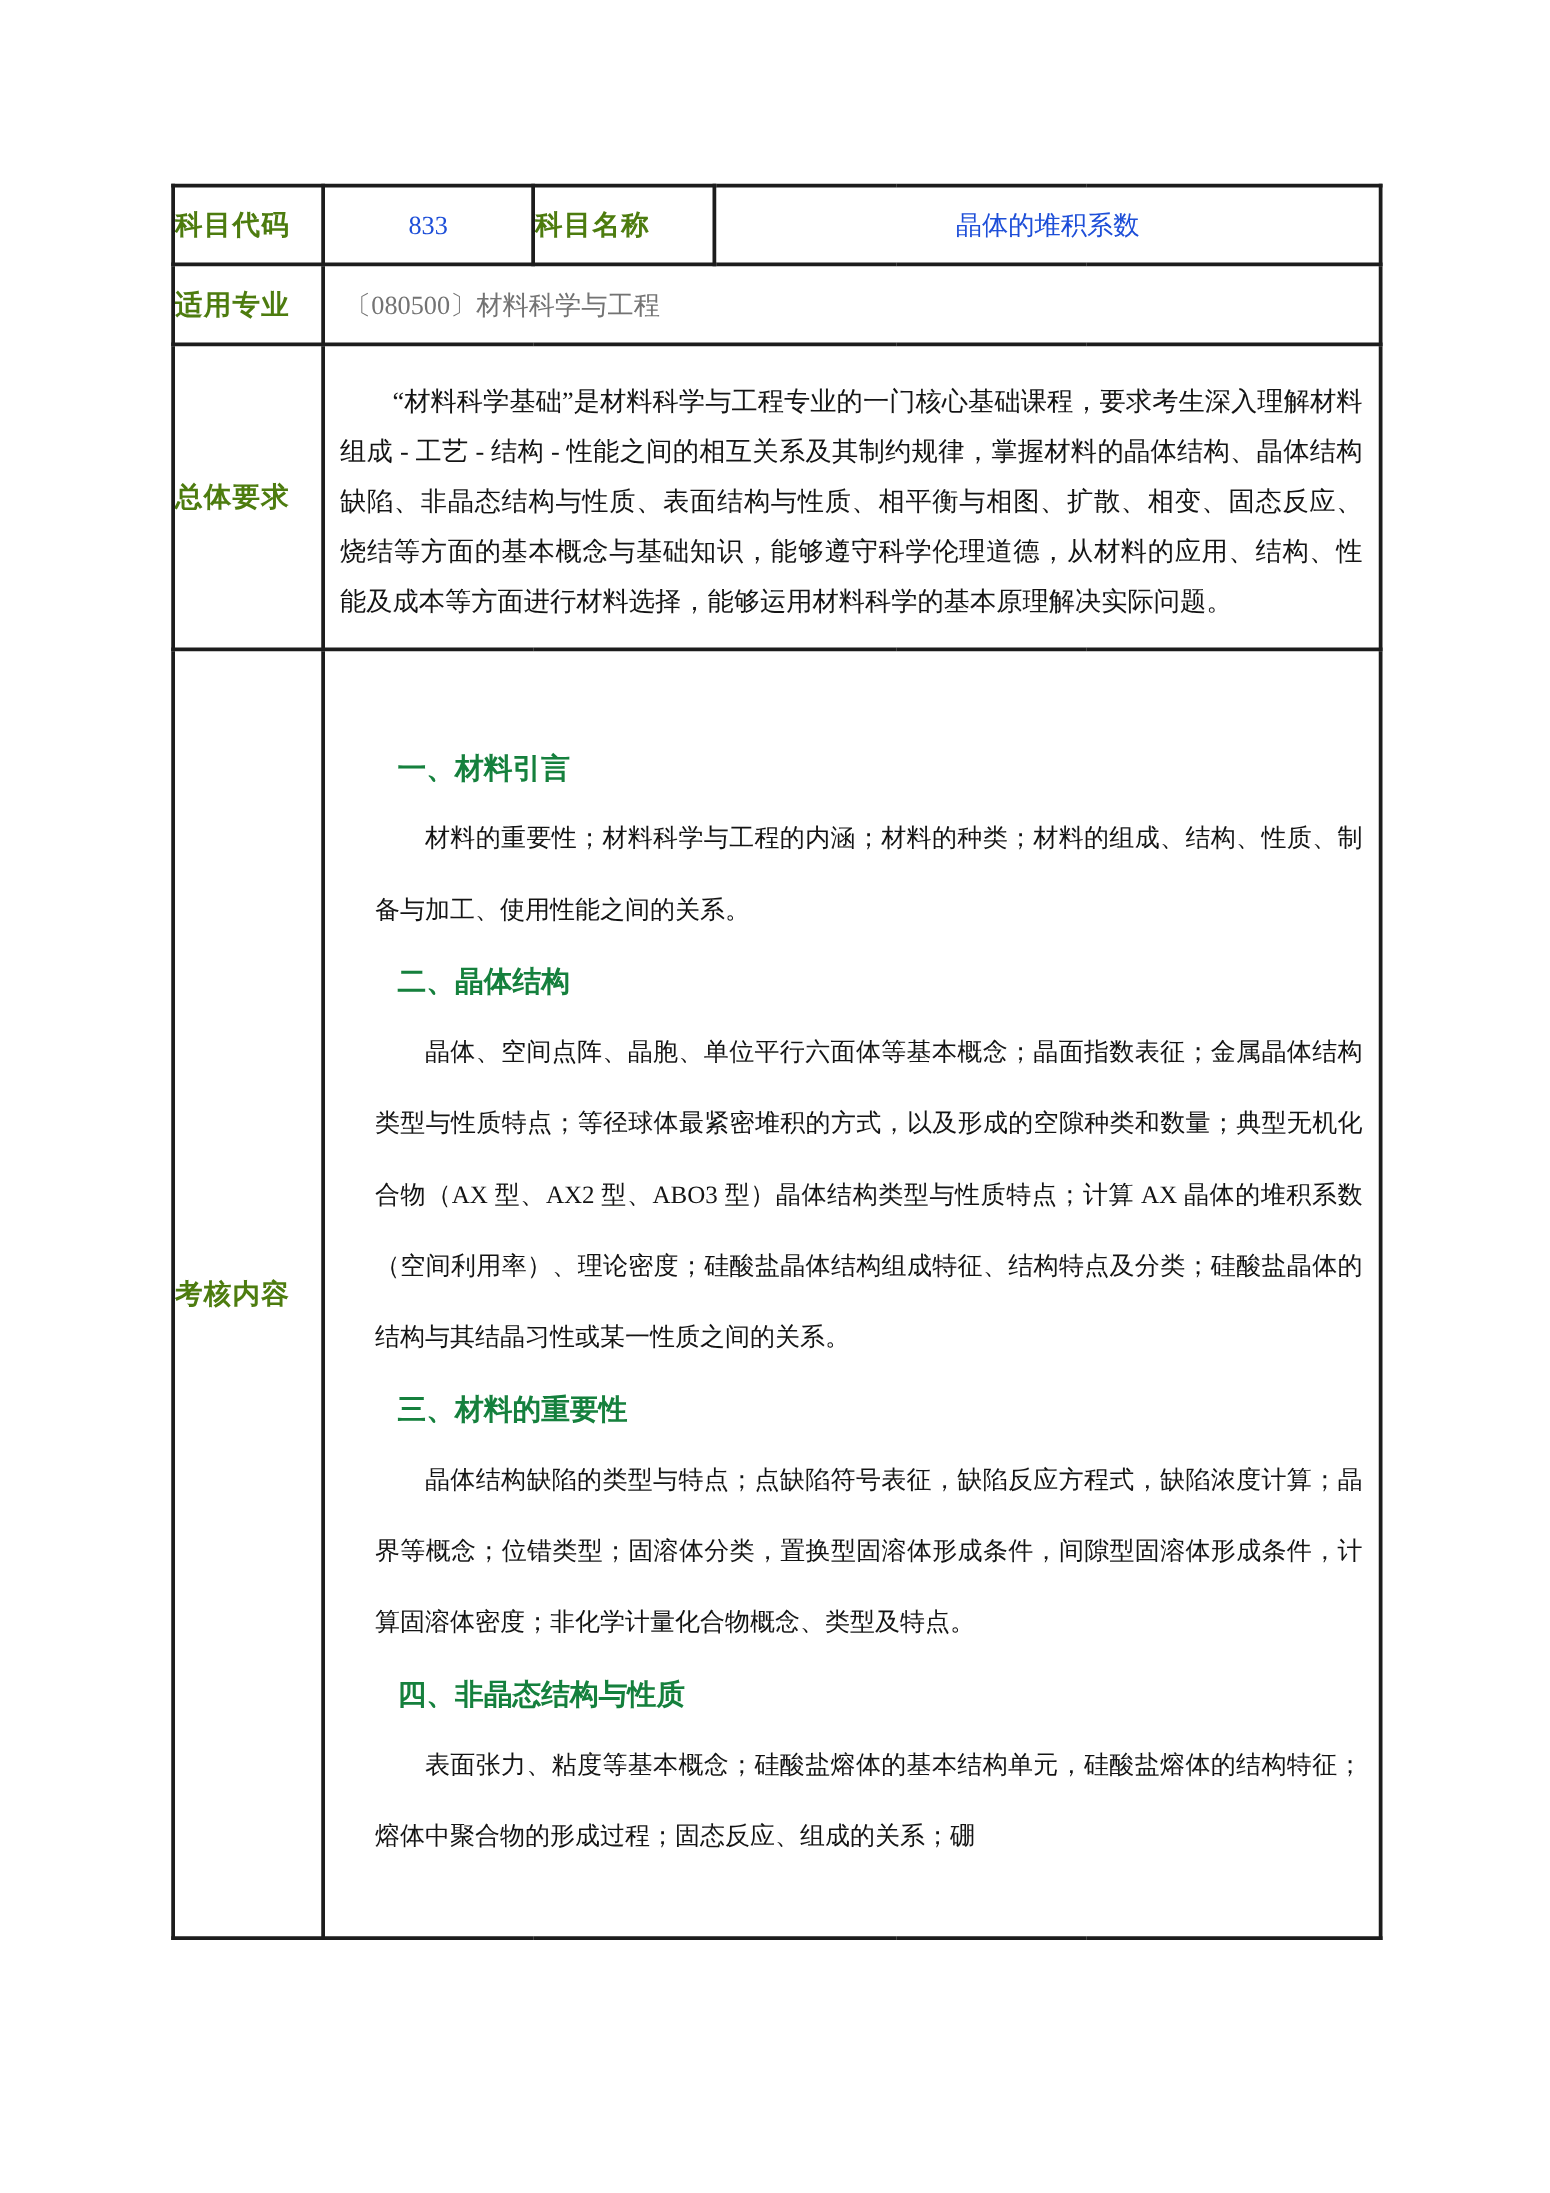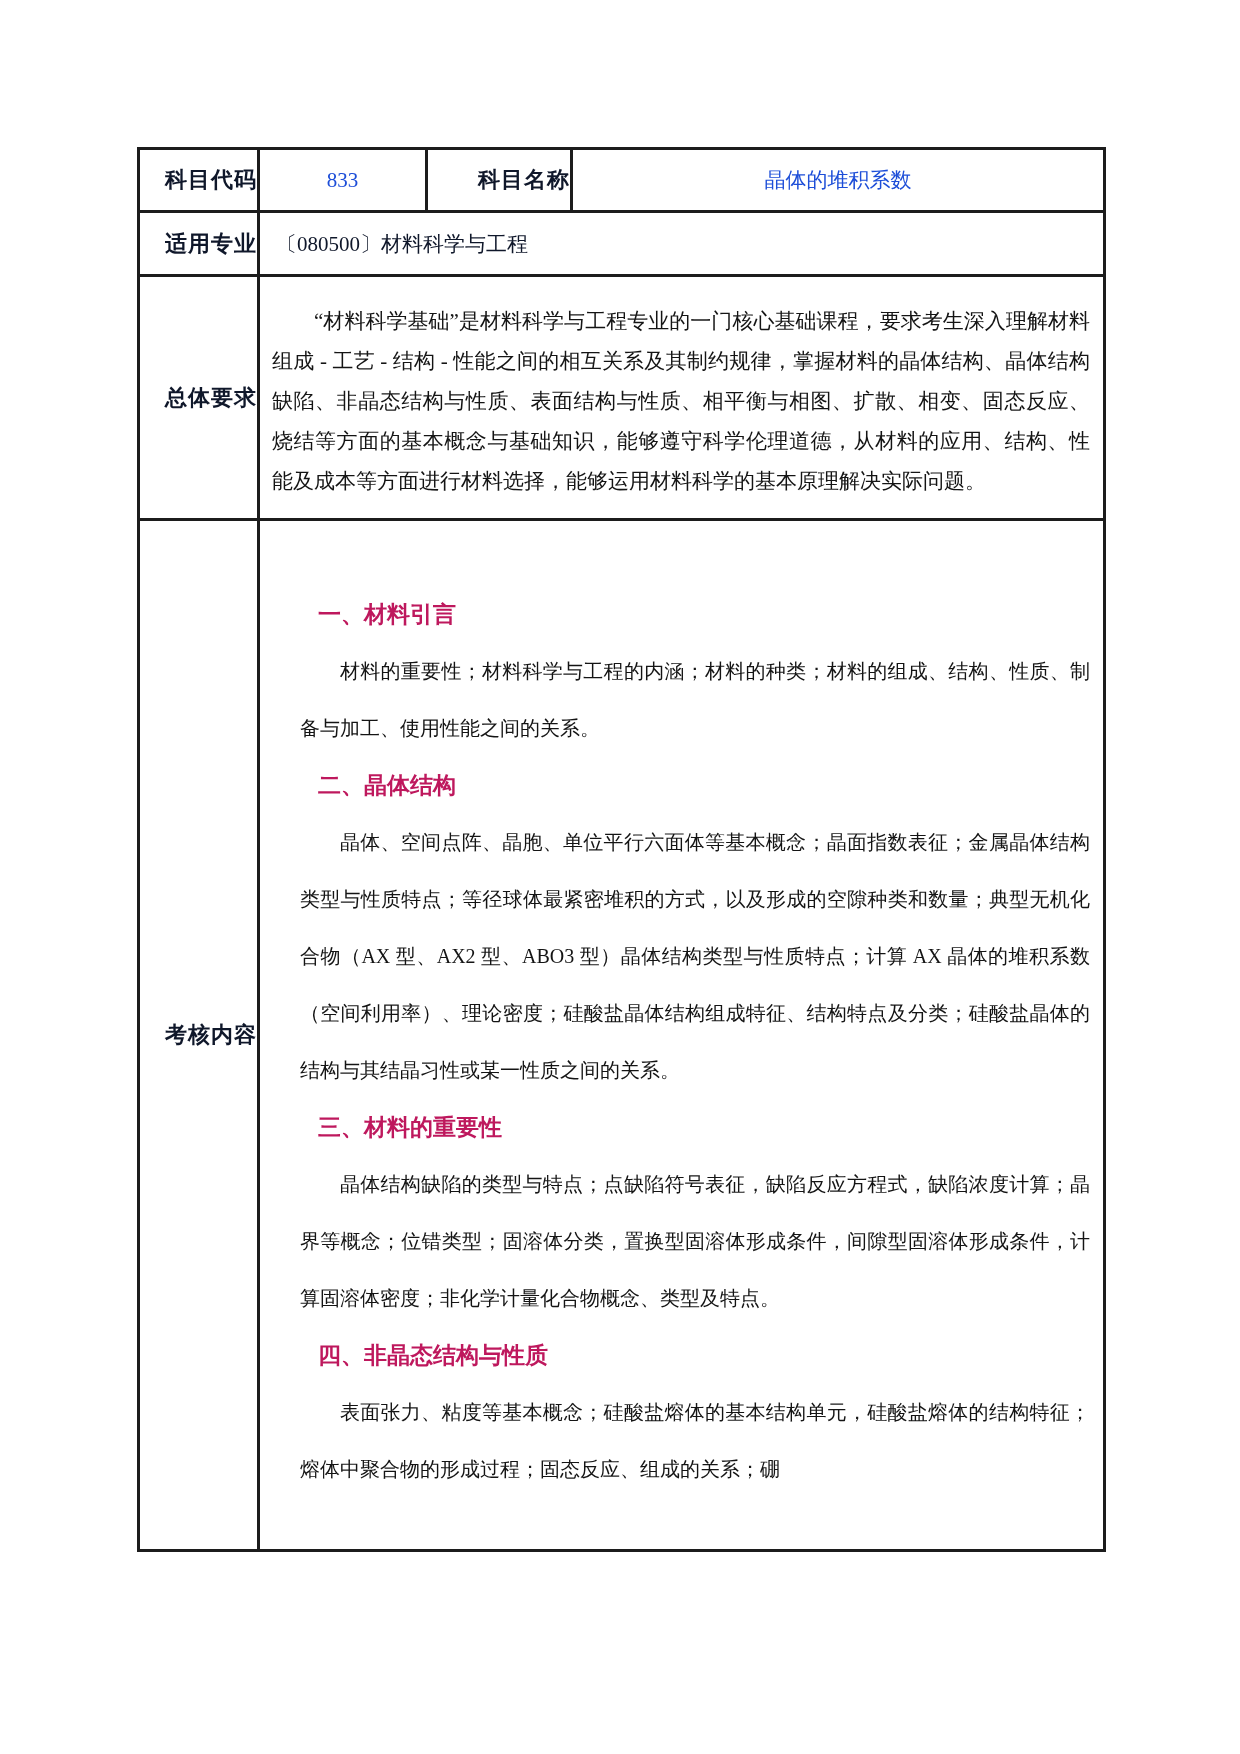--- a/index.html
+++ b/index.html
@@ -13,38 +13,38 @@
     position:absolute; left:137px; top:147px; width:966px;
     border-collapse:collapse; table-layout:fixed;
   }
   .doc-table td {
     border:3px solid #1c1c1c;
     vertical-align:middle;
     overflow:hidden;
   }
   .label-cell {
     font-family:"Liberation Sans","DejaVu Sans",sans-serif;
-    font-weight:bold; font-size:22px; text-align:right;
-    letter-spacing:1px; color:#0f172a;
+    font-weight:bold; font-size:22px; text-align:left;
+    letter-spacing:1px; color:#4d7c0f;
   }
   .value-cell { font-size:21px; text-align:center; color:#1d4ed8; }
-  .value-left  { font-size:21px; text-align:left; padding-left:16px; color:#0f172a; }
+  .value-left  { font-size:21px; text-align:left; padding-left:16px; color:#737373; }
   .req-cell {
     vertical-align:middle; padding:10px 13px 4px 12px;
   }
   .req-text {
     font-size:21px; line-height:40px; text-align:justify; text-indent:2em;
   }
   .content-cell {
     vertical-align:top; padding:14px 13px 0 12px;
   }
   .section-heading {
     font-family:"Liberation Sans","DejaVu Sans",sans-serif;
     font-weight:bold; font-size:23px; line-height:57px;
-    padding-left:2em; color:#be185d;
+    padding-left:2em; color:#15803d;
   }
   .section-body {
     font-size:20px; line-height:57px; text-align:justify; text-indent:2em;margin-left:28px;
   }
 </style>
 </head>
 <body>
 
 <table class="doc-table">
   <colgroup>

